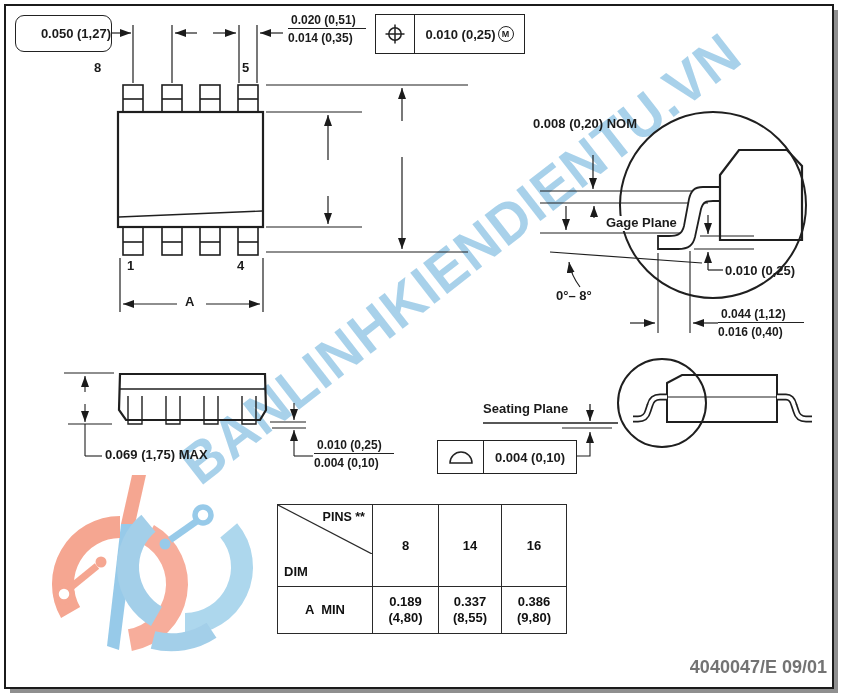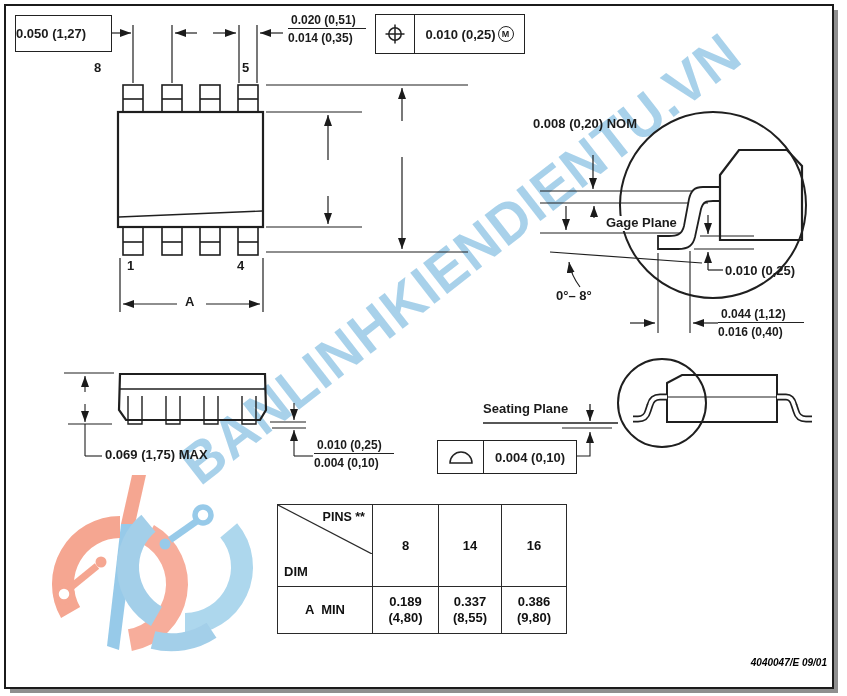--- a/index.html
+++ b/index.html
@@ -24,21 +24,21 @@
          font-size:9px;font-weight:bold;margin-left:2px;}
   .dimtable{position:absolute;left:277px;top:504px;border-collapse:collapse;background:#fff;}
   .dimtable td{border:1.6px solid #2a2a2a;font-size:13px;font-weight:bold;
                color:#111;text-align:center;vertical-align:middle;line-height:1.25;white-space:pre;}
   .cornercell{position:relative;width:94px;height:49px;padding:0;}
   .cornercell .pins{position:absolute;top:5px;right:7px;font-size:12.5px;}
   .cornercell .dim{position:absolute;bottom:6px;left:6px;font-size:13px;}
   .watermark{position:absolute;left:188px;top:438px;transform-origin:0 50%;
              transform:rotate(-38deg) scaleX(.96);font-size:57px;font-weight:bold;
              letter-spacing:1px;color:rgba(96,172,216,0.55);white-space:nowrap;}
-  .docnum{position:absolute;right:20px;top:657px;font-size:10px;font-weight:bold;color:#000000;font-style:italic;}
+  .docnum{position:absolute;right:20px;top:657px;font-size:18px;font-weight:bold;color:#737373;}
   .logo{position:absolute;left:35px;top:472px;opacity:.92;}
 </style>
 </head>
 <body>
 
 <div class="stage">
 
   <div class="watermark">BANLINHKIENDIENTU.VN</div>
 
   <svg class="logo" width="235" height="218" viewBox="0 0 235 218">
@@ -182,21 +182,21 @@
       <circle cx="662" cy="403" r="44" stroke="#1f1f1f" stroke-width="2"></circle>
       <g stroke="#1f1f1f" stroke-width="1.3">
         <line x1="483" y1="423" x2="618" y2="423"></line>
         <line x1="562" y1="428" x2="612" y2="428" stroke-width="1.1"></line>
         <line x1="590" y1="404" x2="590" y2="421" marker-end="url(#ah)"></line>
         <path d="M575,456 L590,456 L590,432" marker-end="url(#ah)" stroke-width="1.1"></path>
       </g>
     </g>
   </svg>
 
-  <div class="bx" style="left:15px;top:15px;width:95px;height:35px;justify-content:flex-start;">
+  <div class="bx" style="left:15px;top:15px;width:95px;height:35px;justify-content:flex-end;border-radius:9px;">
     <span>0.050 (1,27)</span>
   </div>
 
   <div class="bx" style="left:375px;top:14px;width:148px;height:38px;">
     <span class="sym" style="width:38px;">
       <svg width="22" height="22" viewBox="0 0 22 22">
         <circle cx="11" cy="11" r="6.2" stroke="#222" stroke-width="1.5" fill="none"></circle>
         <line x1="11" y1="1.5" x2="11" y2="20.5" stroke="#222" stroke-width="1.5"></line>
         <line x1="1.5" y1="11" x2="20.5" y2="11" stroke="#222" stroke-width="1.5"></line>
       </svg>

